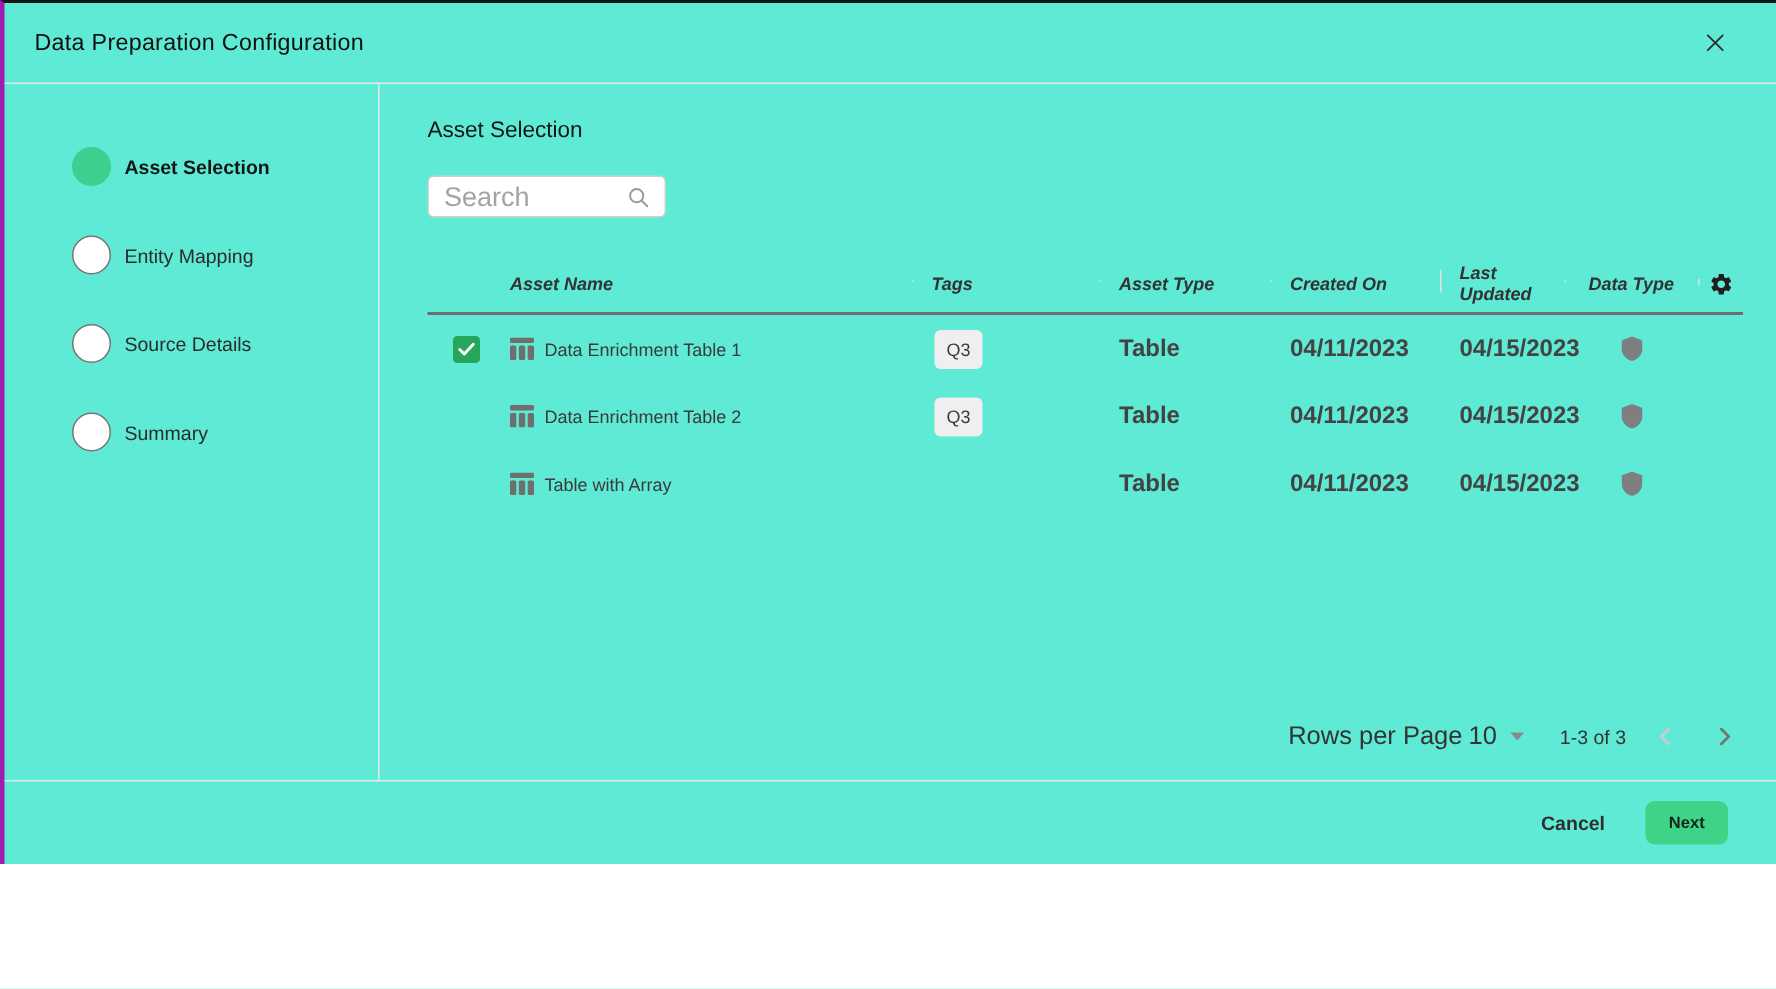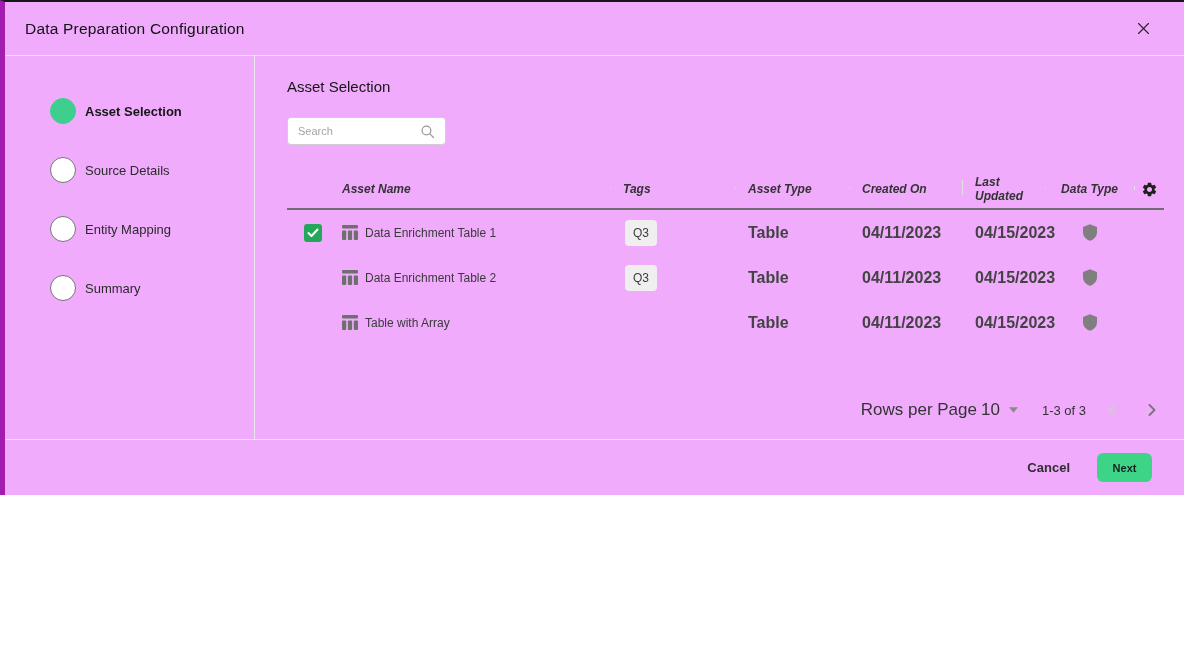--- a/index.html
+++ b/index.html
@@ -1,21 +1,21 @@
 <!DOCTYPE html>
 <html style="--step-active-green: #3ecf8e; --checkbox-green: #26a65b; --next-button-green: #3ed488; --tag-chip-bg: #efefef; --header-underline: #6e6e6e; --icon-gray: #6f6f6f; --border-light: #e7e7e7;"><head>
 <meta charset="utf-8">
 <style>
   * { margin:0; padding:0; box-sizing:border-box; }
   html,body { width:1184px; height:659px; background:#fff; }
   body { font-family:"Liberation Sans", sans-serif; color:#2b2b2b; }
 
   .page {
-    width:1184px; height:495px; background:#f0abfc;
-    border-top:2px solid #161616; border-left:5px solid #a21caf;
+    width:1184px; height:576px; background:#5eead4;
+    border-top:2px solid #161616; border-left:3px solid #a21caf;
     display:flex; flex-direction:column; overflow:hidden;
   }
 
   
   .modal-header {
     height:54px; flex:0 0 54px; display:flex; align-items:center;
     justify-content:space-between; padding:0 32px 0 20px;
     border-bottom:1px solid var(--border-light);
   }
   .modal-title { font-size:15.5px; font-weight:500; color:#111; letter-spacing:.2px; }
@@ -39,21 +39,21 @@
 
   .main { flex:1 1 auto; display:flex; flex-direction:column; padding:22px 24px 0 32px; }
   .main-heading { font-size:15px; font-weight:500; color:#161616; }
 
   .search-box {
     margin-top:22px; position:relative; width:159px; height:28px;
     border:1px solid #cfcfcf; border-radius:4px; background:#fff;
   }
   .search-box input {
     width:100%; height:100%; border:none; outline:none; background:transparent;
-    padding:0 32px 0 10px; font-size:11px; color:#333;
+    padding:0 32px 0 10px; font-size:18px; color:#333;
     font-family:"Liberation Sans", sans-serif;
   }
   .search-box input::placeholder { color:#a3a3a3; }
   .search-icon { position:absolute; right:9px; top:5px; }
 
   
   .table { margin-top:25px; }
   .t-head, .t-row {
     display:grid; align-items:center;
     grid-template-columns:323px 125px 114px 113px 83px 89px 30px;
@@ -137,26 +137,26 @@
 
     <div class="sidebar">
       <div>
   <div class="step active">
     <span class="step-circle"></span>
     <span class="step-label">Asset Selection</span>
   </div>
 
   <div class="step">
     <span class="step-circle"></span>
-    <span class="step-label">Source Details</span>
+    <span class="step-label">Entity Mapping</span>
   </div>
 
   <div class="step">
     <span class="step-circle"></span>
-    <span class="step-label">Entity Mapping</span>
+    <span class="step-label">Source Details</span>
   </div>
 
   <div class="step">
     <span class="step-circle"></span>
     <span class="step-label">Summary</span>
   </div>
 </div>
     </div>
 
     <div class="main">

